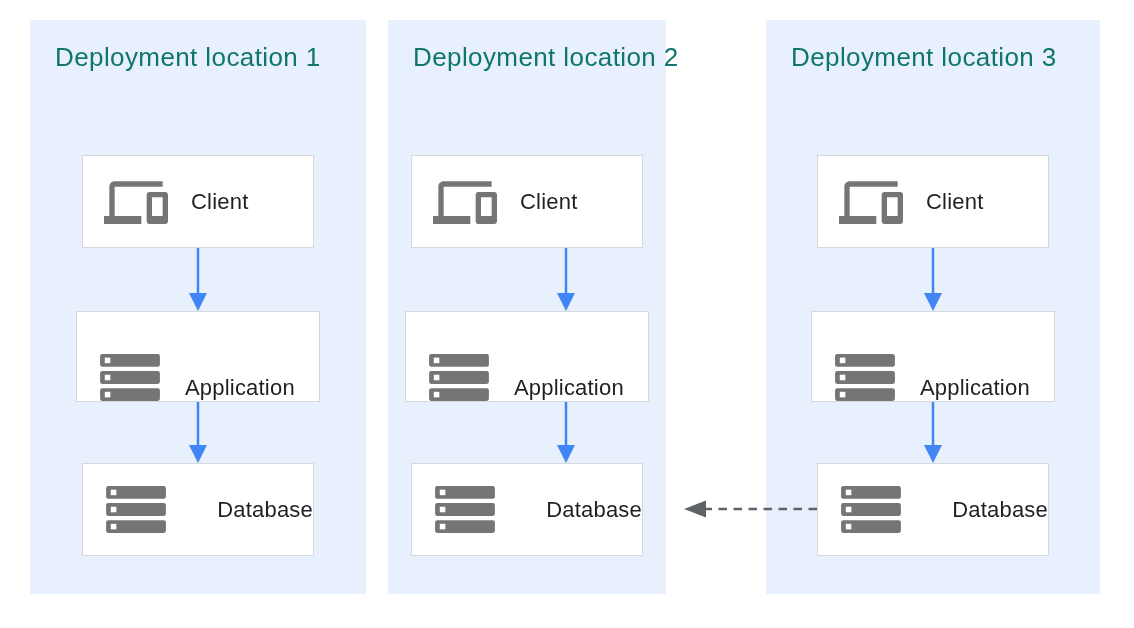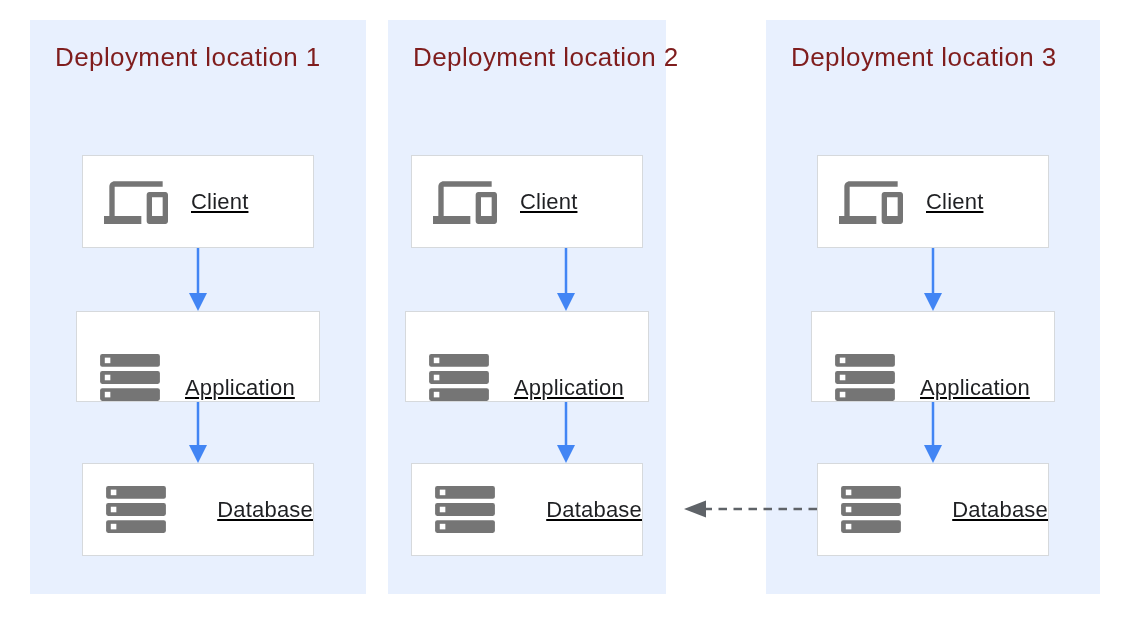--- a/index.html
+++ b/index.html
@@ -19,34 +19,33 @@
   }
   .panel-1 { left: 30px;  width: 336px; }
   .panel-2 { left: 388px; width: 278px; }
   .panel-3 { left: 766px; width: 334px; }
   .panel-title {
     margin: 0;
     padding: 22px 0 0 25px;
     font-size: 26px;
     font-weight: 400;
     letter-spacing: 0.4px;
-    color: #7f1d1d;
+    color: #0f766e;
     white-space: nowrap;
   }
   .box {
     position: absolute;
     left: 50%;
     transform: translateX(-50%);
     box-sizing: border-box;
     background: #ffffff;
     border: 1px solid #d6d9dc;
     display: flex;
     align-items: center;
     padding-left: 20px;
-    text-decoration: underline;
   }
   .box-client { top: 135px; width: 232px; height: 93px; }
   .box-app    { top: 291px; width: 244px; height: 91px; align-items: flex-end; }
   .box-db     { top: 443px; width: 232px; height: 93px; justify-content: space-between; }
   .icon-slot {
     flex: 0 0 66px;
     display: flex;
     align-items: center;
     justify-content: center;
   }

